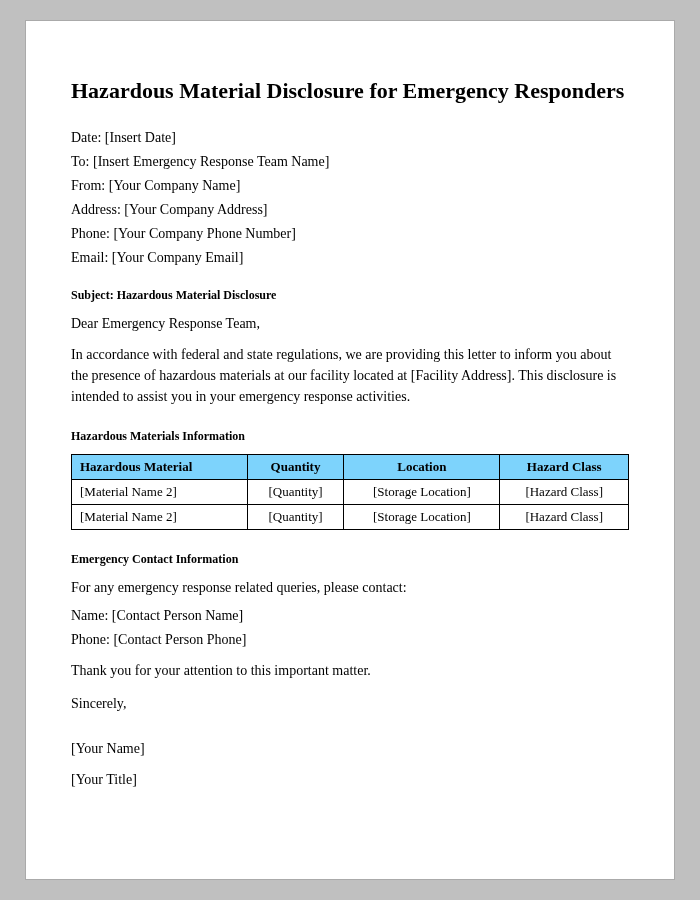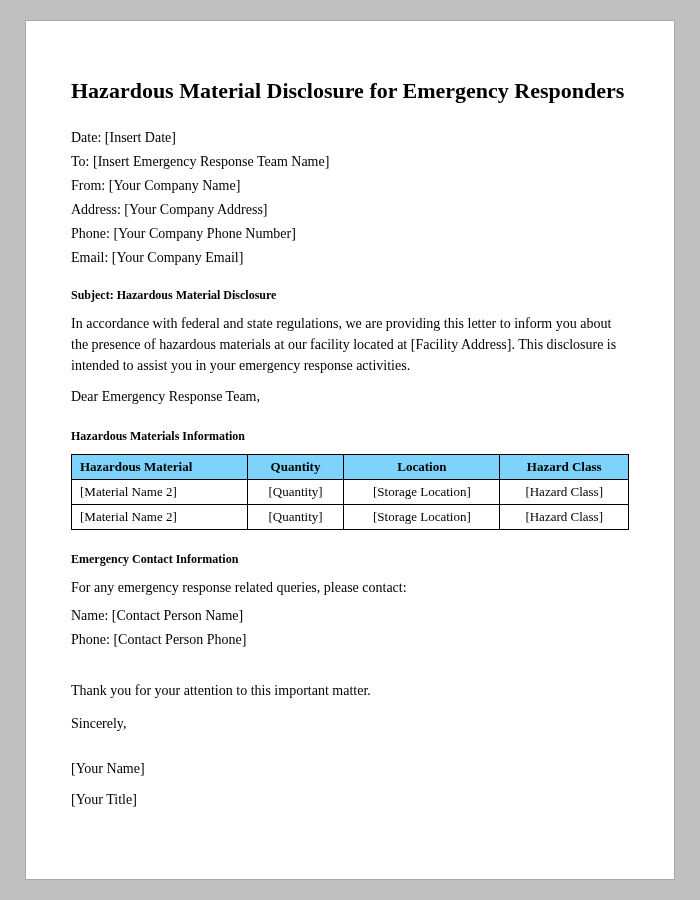--- a/index.html
+++ b/index.html
@@ -113,23 +113,23 @@
     <span>[Your Company Phone Number]</span>
   </div>
 
   <div class="meta-line">
     <span>Email:</span>
     <span>[Your Company Email]</span>
   </div>
 
   <h2 class="section-heading">Subject: Hazardous Material Disclosure</h2>
 
+  <p class="body-text">Dear Emergency Response Team,</p>
+
   <p class="body-text">In accordance with federal and state regulations, we are providing this letter to inform you about the presence of hazardous materials at our facility located at [Facility Address]. This disclosure is intended to assist you in your emergency response activities.</p>
-
-  <p class="body-text">Dear Emergency Response Team,</p>
 
   <h2 class="section-heading">Hazardous Materials Information</h2>
 
   <table class="hazmat-table">
     <thead>
       <tr>
         <th>Hazardous Material</th>
         <th>Quantity</th>
         <th>Location</th>
         <th>Hazard Class</th>
@@ -160,21 +160,21 @@
       <span>Name:</span>
       <span>[Contact Person Name]</span>
     </div>
 
     <div class="meta-line">
       <span>Phone:</span>
       <span>[Contact Person Phone]</span>
     </div>
   </div>
 
-  <p class="body-text" style="margin-top: 32px;">Thank you for your attention to this important matter.</p>
+  <p class="body-text" style="margin-top: 12px;">Thank you for your attention to this important matter.</p>
 
   <p class="body-text" style="margin-top: 12px;">Sincerely,</p>
 
   <p class="body-text" style="margin-top: 24px;">[Your Name]</p>
 
   <p class="body-text">[Your Title]</p>
 
 </div>
 
 </body></html>

